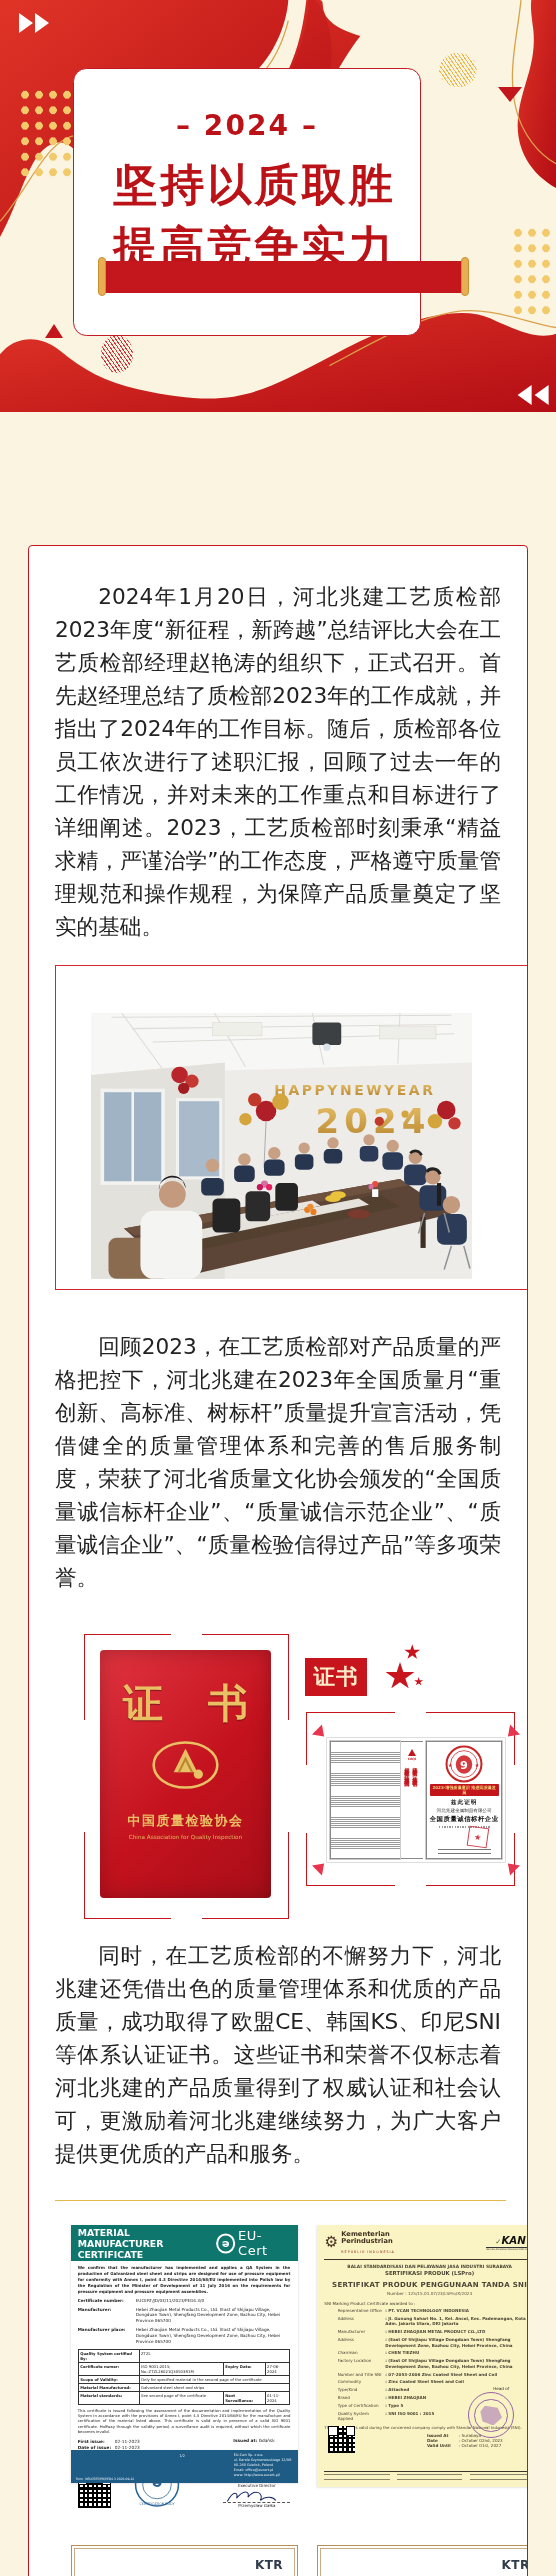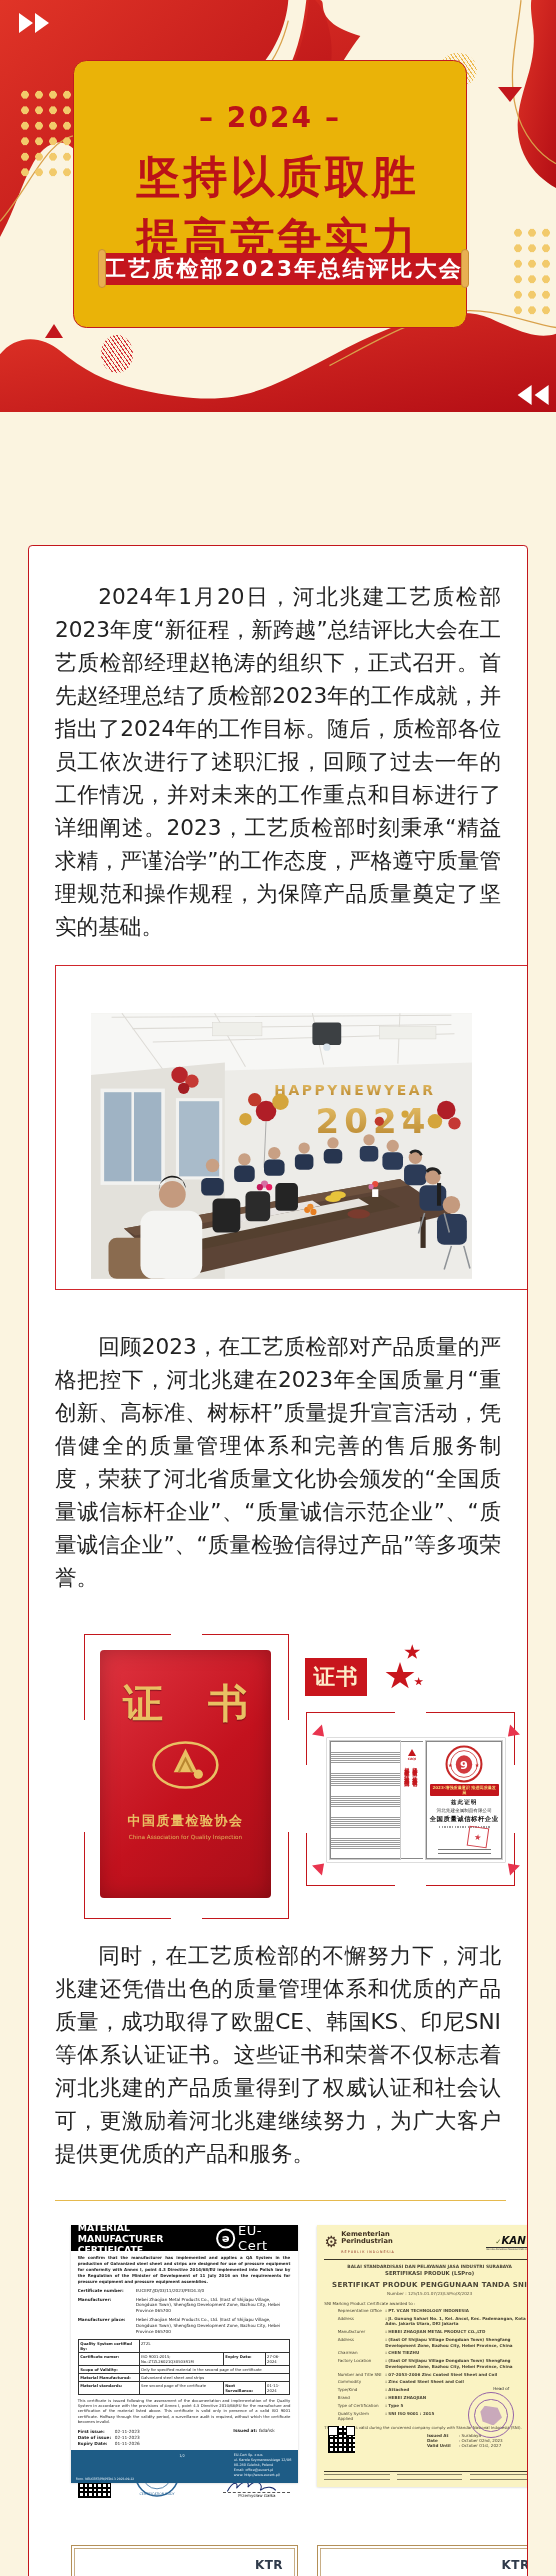--- a/index.html
+++ b/index.html
@@ -13,21 +13,21 @@
   .chev-br{position:absolute;left:518px;top:385px;display:flex;gap:2.6px;transform:scaleX(-1);}
   .dots{position:absolute;background-image:radial-gradient(#F2CA6B 3.6px,transparent 3.9px);background-size:14px 15.5px;}
   .dots-left{left:17.5px;top:87px;width:55px;height:94px;}
   .dots-right{left:511px;top:225px;width:45px;height:95px;}
   .hatch-y{position:absolute;left:439px;top:53px;width:38px;height:34px;border-radius:50%;
     background:repeating-linear-gradient(55deg,#EDB94F 0 1px,transparent 1px 3.1px);}
   .hatch-r{position:absolute;left:101px;top:335px;width:32px;height:38px;border-radius:50%;
     background:repeating-linear-gradient(55deg,#D5353A 0 1px,transparent 1px 3.1px);}
   .tri-down{position:absolute;left:498px;top:87px;width:0;height:0;border-left:12px solid transparent;border-right:12px solid transparent;border-top:15.5px solid #C3161C;}
   .tri-up{position:absolute;left:45px;top:324px;width:0;height:0;border-left:9.8px solid transparent;border-right:9.8px solid transparent;border-bottom:14.4px solid #C3161C;}
-  .title-card{position:absolute;left:73px;top:60px;width:394px;height:268px;background:#eab308;border:1.5px solid #C01A22;border-radius:13.4px;text-align:center;box-sizing:border-box;}
+  .title-card{position:absolute;left:73px;top:68px;width:348px;height:268px;background:#ffffff;border:1.5px solid #C01A22;border-radius:13.4px;text-align:center;box-sizing:border-box;}
   .year{margin-top:40px;font-size:28px;font-weight:800;color:#BB1218;letter-spacing:2.1px;}
   .t1,.t2{font-size:44px;font-weight:900;color:#BB1218;letter-spacing:3.1px;line-height:1;padding-left:15px;}
   .t1{margin-top:20.6px;}
   .t2{margin-top:18.5px;}
   .ribbon{position:absolute;left:29px;bottom:42px;width:361px;height:32px;background:#C4161D;color:#fff;
     font-size:22px;font-weight:700;letter-spacing:2.1px;line-height:32px;}
   .ribbon .cap{position:absolute;top:-3.6px;width:8.2px;height:39px;background:#E8AF52;border:1px solid #C98F35;border-radius:4.1px;box-sizing:border-box;}
   .cap-l{left:-5.2px;} .cap-r{right:-5.2px;}
   
   .content-card{position:absolute;left:28px;top:545px;width:500px;height:2550px;background:#fff;border:1px solid #C3161C;border-radius:4.1px;box-sizing:border-box;padding:0 26px;overflow:hidden;}
@@ -74,21 +74,21 @@
   .oc-comp{font-size:4.6px;color:#333;margin-top:1.5px;font-family:"DejaVu Serif",serif;}
   .oc-award{font-size:6.4px;font-weight:900;color:#111;margin-top:1.5px;letter-spacing:0.5px;}
   .oc-note{height:2.6px;margin:2.1px 9.3px 0;background:repeating-linear-gradient(90deg,#999 0 1.5px,transparent 1.5px 2.6px);}
   .oc-seal{position:absolute;right:13.4px;bottom:11.3px;width:17.5px;height:17.5px;border:1px solid #D2404A;transform:rotate(8deg);display:flex;align-items:center;justify-content:center;color:#D2404A;font-size:8.2px;}
   .oc-lines{position:absolute;left:10.3px;right:10.3px;bottom:3.1px;height:6.2px;background:repeating-linear-gradient(#777 0 1px,transparent 1px 3.6px);}
   
   .cert-grid{margin:24px 0 0 15.5px;display:grid;grid-template-columns:227px 225px;column-gap:19.6px;row-gap:58px;align-items:start;}
   .doc{box-shadow:0 0.5px 2.1px rgba(0,0,0,.2);}
   
   .eu{width:227px;height:258px;background:#fff;position:relative;font-color:#333;}
-  .eu-band{background:#000000;color:#fff;height:26px;display:flex;align-items:center;padding:0 7.2px;justify-content:space-between;}
+  .eu-band{background:#0f766e;color:#fff;height:36px;display:flex;align-items:center;padding:0 7.2px;justify-content:space-between;}
   .eu-title{font-size:9.3px;font-weight:800;line-height:1.2;}
   .eu-logo{display:flex;align-items:center;gap:3.1px;}
   .eu-e{width:15.5px;height:15.5px;border:2.1px solid #fff;border-radius:50%;color:#fff;font-size:11.3px;font-weight:700;display:flex;align-items:center;justify-content:center;transform:rotate(180deg);}
   .eu-logo b{font-size:13px;font-weight:400;letter-spacing:0.5px;}
   .eu-body{padding:4.1px 7.2px;position:relative;}
   .eu-intro{font-size:4px;line-height:1.45;color:#222;text-align:justify;font-weight:600;}
   .eu-row{display:flex;margin-top:3.1px;font-size:4.2px;color:#222;}
   .eu-row .l{width:58px;font-weight:700;flex:none;}
   .eu-row .v{flex:1;line-height:1.4;}
   table.eu-tb{border-collapse:collapse;width:100%;margin-top:4.1px;font-size:3.8px;color:#222;}
@@ -186,21 +186,20 @@
       <span class="chev"></span>
       <span class="chev"></span>
     </div>
 
   <div class="title-card">
     <div class="year">– 2024 –</div>
     <div class="t1">坚持以质取胜</div>
     <div class="t2">提高竞争实力</div>
     <div class="ribbon">
       <span class="cap cap-l"></span>
-      <span>工艺质检部2023年总结评比大会</span>
       <span class="cap cap-r"></span>
     </div>
   </div>
 
   <div class="content-card">
 
     <p class="para p1">2024年1月20日，河北兆建工艺质检部2023年度“新征程，新跨越”总结评比大会在工艺质检部经理赵艳涛的组织下，正式召开。首先赵经理总结了质检部2023年的工作成就，并指出了2024年的工作目标。随后，质检部各位员工依次进行了述职汇报，回顾了过去一年的工作情况，并对未来的工作重点和目标进行了详细阐述。2023，工艺质检部时刻秉承“精益求精，严谨治学”的工作态度，严格遵守质量管理规范和操作规程，为保障产品质量奠定了坚实的基础。</p>
 
     <div class="photo-frame">
       <svg width="381" height="266" viewBox="0 0 740 516">

